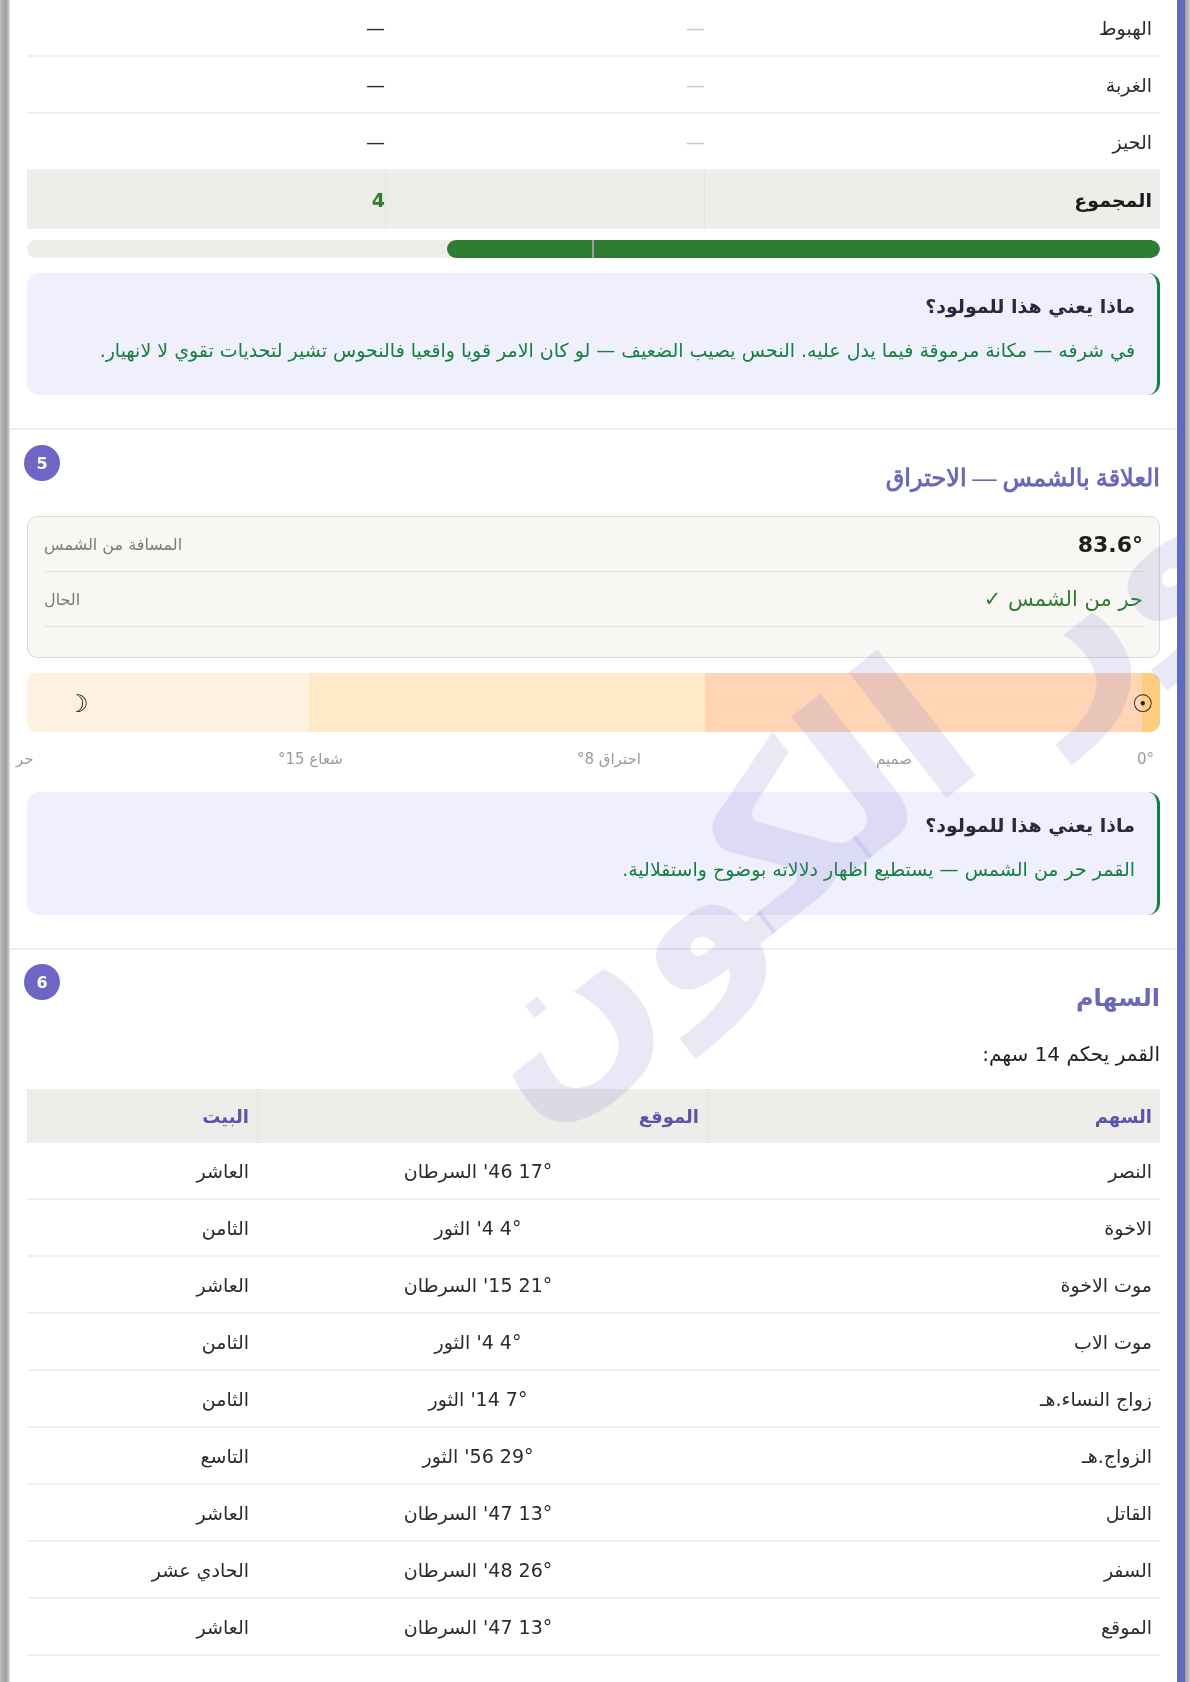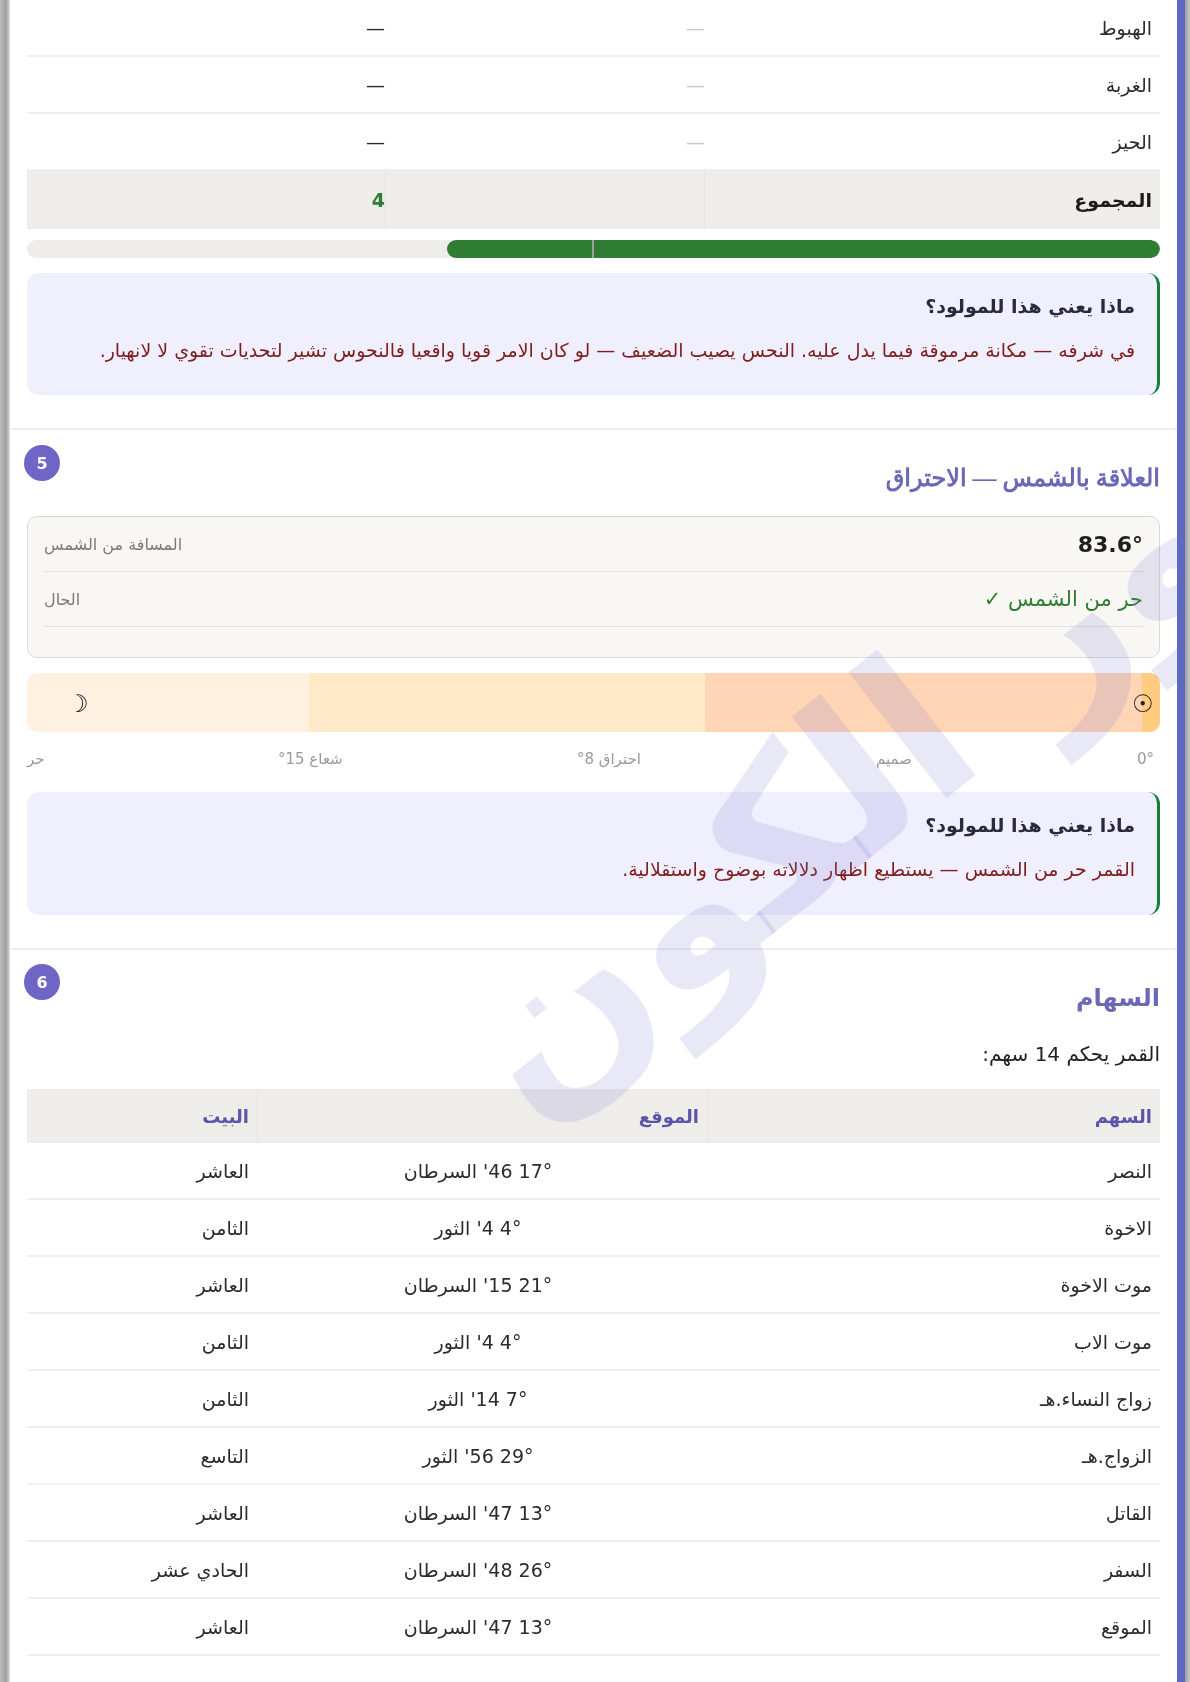--- a/index.html
+++ b/index.html
@@ -21,21 +21,21 @@
   .dign-row.total .c1 { font-weight: bold; color: #1b1b1b; }
   .dign-row.total .c2 { border-right: 1px solid #e6e3de; border-left: 1px solid #e6e3de; height: 100%; }
   .total-score { color: #2e7d32; font-weight: bold; }
 
   .score-bar { position: absolute; top: 240px; height: 18px; border-radius: 9px; background: #efedea; overflow: hidden; }
   .score-fill { position: absolute; right: 0; top: 0; height: 18px; width: 713px; background: #2e7d32; border-radius: 9px; }
   .score-mid { position: absolute; left: 565px; top: 0; width: 2px; height: 18px; background: #9e9e9e; }
 
   .note { background: #f0effe; border-right: 3px solid #15803d; border-radius: 12px; padding: 22px 22px; }
   .note-title { font-size: 19px; font-weight: bold; color: #2a2a3a; margin-bottom: 22px; }
-  .note-body { font-size: 19px; color: #7f1d1d; }
+  .note-body { font-size: 19px; color: #15803d; }
 
   .sep { position: absolute; left: 0; width: 1167px; height: 2px; background: #efedf0; }
 
   .badge { position: absolute; width: 36px; height: 36px; border-radius: 50%; background: #6f65c4; color: #fff; font-weight: bold; font-size: 16px; display: flex; align-items: center; justify-content: center; direction: ltr; }
   .section-title { position: absolute; font-size: 24px; color: #6b68b8; font-weight: bold; }
 
   .sun-card { background: #f8f7f4; border: 1px solid #dcdad6; border-radius: 10px; padding: 0 16px; }
   .sun-row { display: flex; justify-content: space-between; align-items: center; height: 55px; border-bottom: 1px solid #e4e2de; }
   .sun-row .val { font-size: 22px; font-weight: bold; color: #1e1e1e; direction: ltr; }
   .sun-row .val.green { color: #2e7d32; font-size: 21px; direction: rtl; font-weight: normal; }
@@ -120,21 +120,21 @@
     <div class="orb-seg" style="width:18px; background:#ffcc80;"></div>
   </div>
   <span class="orb-icon" style="left:1122px; top:690px;">☉</span>
   <span class="orb-icon" style="left:57px; top:690px;">☽</span>
 
   <div class="orb-labels" style="left:0; width:1167px;">
     <span style="left:1127px;">0°</span>
     <span style="left:866px;">صميم</span>
     <span style="left:567px;">احتراق 8°</span>
     <span style="left:268px;">شعاع 15°</span>
-    <span style="left:17px;">حر</span>
+    <span style="left:6px;">حر</span>
   </div>
 
   <div class="content note" style="top:792px; height:123px;">
     <div class="note-title">ماذا يعني هذا للمولود؟</div>
     <div class="note-body">القمر حر من الشمس — يستطيع اظهار دلالاته بوضوح واستقلالية.</div>
   </div>
 
   <div class="sep" style="top:948px;"></div>
 
   <div class="badge" style="left:14px; top:964px;">6</div>

